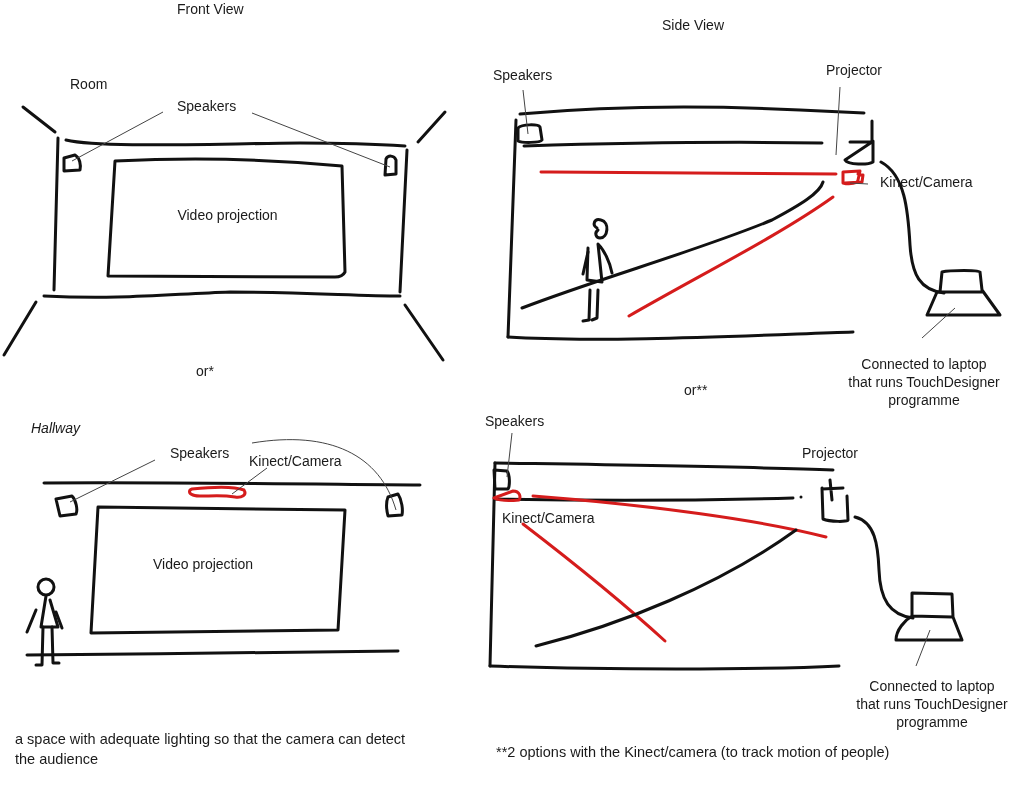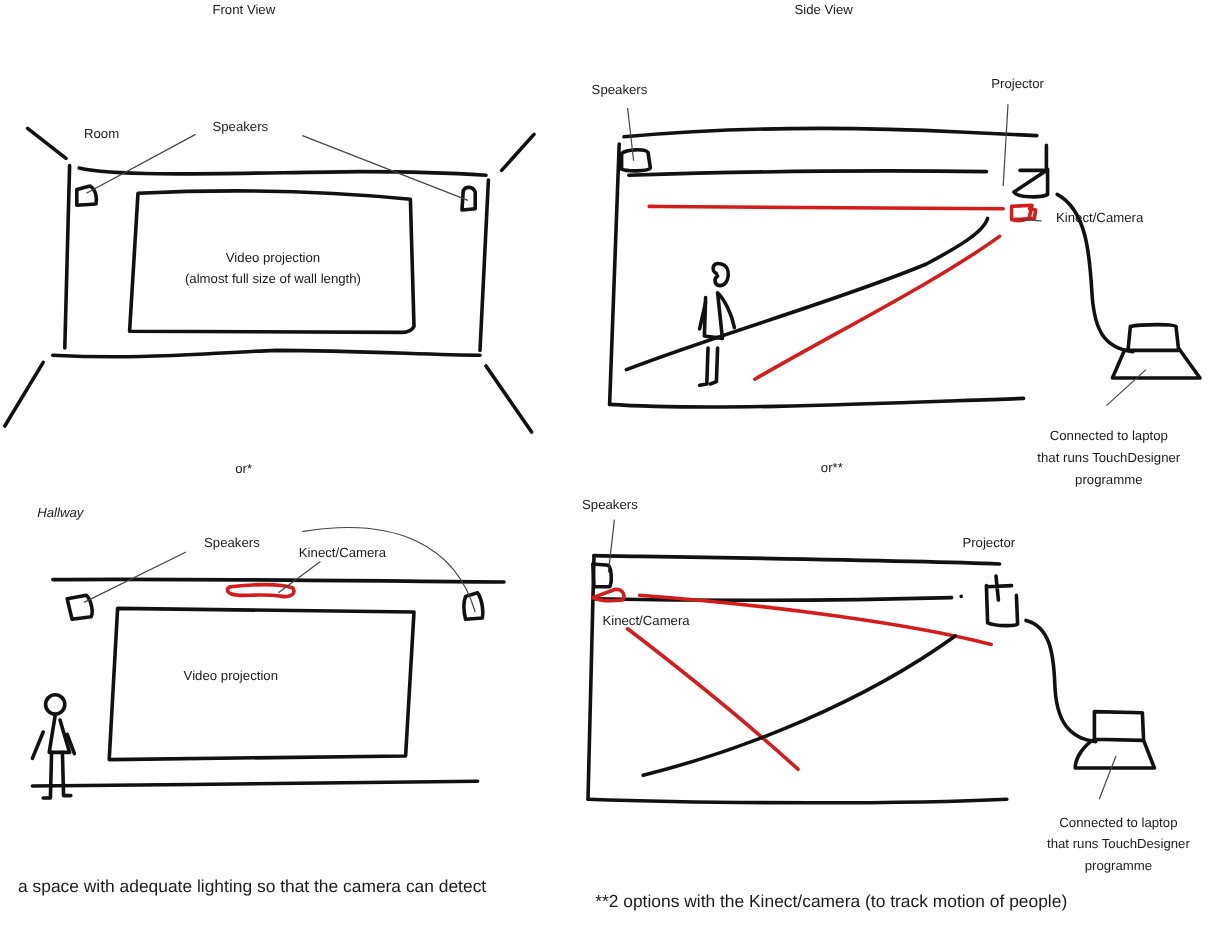--- a/index.html
+++ b/index.html
@@ -1,19 +1,19 @@
 <!DOCTYPE html>
 <html><head>
 <meta charset="utf-8">
 <style>
   html, body { margin: 0; padding: 0; background: #ffffff; }
   body { width: 1024px; height: 790px; position: relative; overflow: hidden;
          font-family: "Liberation Sans", "DejaVu Sans", sans-serif; color: #1a1a1a; }
   svg.sketch { position: absolute; left: 0; top: 0; width: 1024px; height: 790px; }
-  .lbl { position: absolute; font-size: 11px; line-height: 18px; white-space: nowrap; color: #1a1a1a; }
+  .lbl { position: absolute; font-size: 14px; line-height: 18px; white-space: nowrap; color: #1a1a1a; }
   .center { text-align: center; }
   .note { position: absolute; font-size: 14.5px; line-height: 20px; color: #1a1a1a; }
   .k { fill: none; stroke: #111; stroke-width: 3; stroke-linecap: round; stroke-linejoin: round; }
   .r { fill: none; stroke: #d51c1c; stroke-width: 3; stroke-linecap: round; stroke-linejoin: round; }
   .lead { fill: none; stroke: #444; stroke-width: 1; }
 </style>
 </head>
 <body>
 
 <svg class="sketch" viewBox="0 0 1024 790">
@@ -90,34 +90,33 @@
     <path class="k" d="M536,646 C620,625 720,585 796,530"></path>
     <path class="k" d="M855,517 C875,522 878,545 879,570 C880,600 890,615 913,618"></path>
     <path class="k" d="M912,593 L952,594 L953,617 L962,640 L896,640 C896,630 905,620 912,616 Z M912,616 L952,617" stroke-width="2.5"></path>
     <path class="lead" d="M512,433 L507,477"></path>
     <path class="lead" d="M916,666 L930,630"></path>
     <circle cx="801" cy="497" r="1.5" fill="#111"></circle>
   </g>
 </svg>
 
 <div class="lbl" style="left:177px;top:0px;">Front View</div>
-<div class="lbl" style="left:70px;top:75px;margin-top:28px;">Room</div>
+<div class="lbl" style="left:70px;top:75px;">Room</div>
 <div class="lbl" style="left:177px;top:97px;">Speakers</div>
 <div class="lbl center" style="left:110px;top:206px;width:235px;">
   <div>Video projection</div>
-  <div>(almost full size of wall length)</div>
 </div>
-<div class="lbl" style="left:196px;top:382px;">or*</div>
+<div class="lbl" style="left:196px;top:362px;">or*</div>
 
 <div class="lbl" style="left:31px;top:419px;font-style:italic;">Hallway</div>
 <div class="lbl" style="left:170px;top:444px;">Speakers</div>
 <div class="lbl" style="left:249px;top:452px;">Kinect/Camera</div>
 <div class="lbl" style="left:153px;top:555px;">Video projection</div>
 
-<div class="lbl" style="left:662px;top:0px;">Side View</div>
+<div class="lbl" style="left:662px;top:16px;">Side View</div>
 <div class="lbl" style="left:493px;top:66px;">Speakers</div>
 <div class="lbl" style="left:826px;top:61px;">Projector</div>
 <div class="lbl" style="left:880px;top:173px;">Kinect/Camera</div>
 <div class="lbl center" style="left:832px;top:355px;width:184px;">
   <div>Connected to laptop</div>
   <div>that runs TouchDesigner</div>
   <div>programme</div>
 </div>
 <div class="lbl" style="left:684px;top:381px;">or**</div>
 
@@ -125,14 +124,15 @@
 <div class="lbl" style="left:802px;top:444px;">Projector</div>
 <div class="lbl" style="left:502px;top:509px;">Kinect/Camera</div>
 <div class="lbl center" style="left:840px;top:677px;width:184px;">
   <div>Connected to laptop</div>
   <div>that runs TouchDesigner</div>
   <div>programme</div>
 </div>
 
 <div class="note" style="left:15px;top:729px;">
   <div>a space with adequate lighting so that the camera can detect</div>
+  <div>the audience</div>
 </div>
 <div class="note" style="left:496px;top:742px;text-align:right;">**2 options with the Kinect/camera (to track motion of people)</div>
 
 </body></html>

